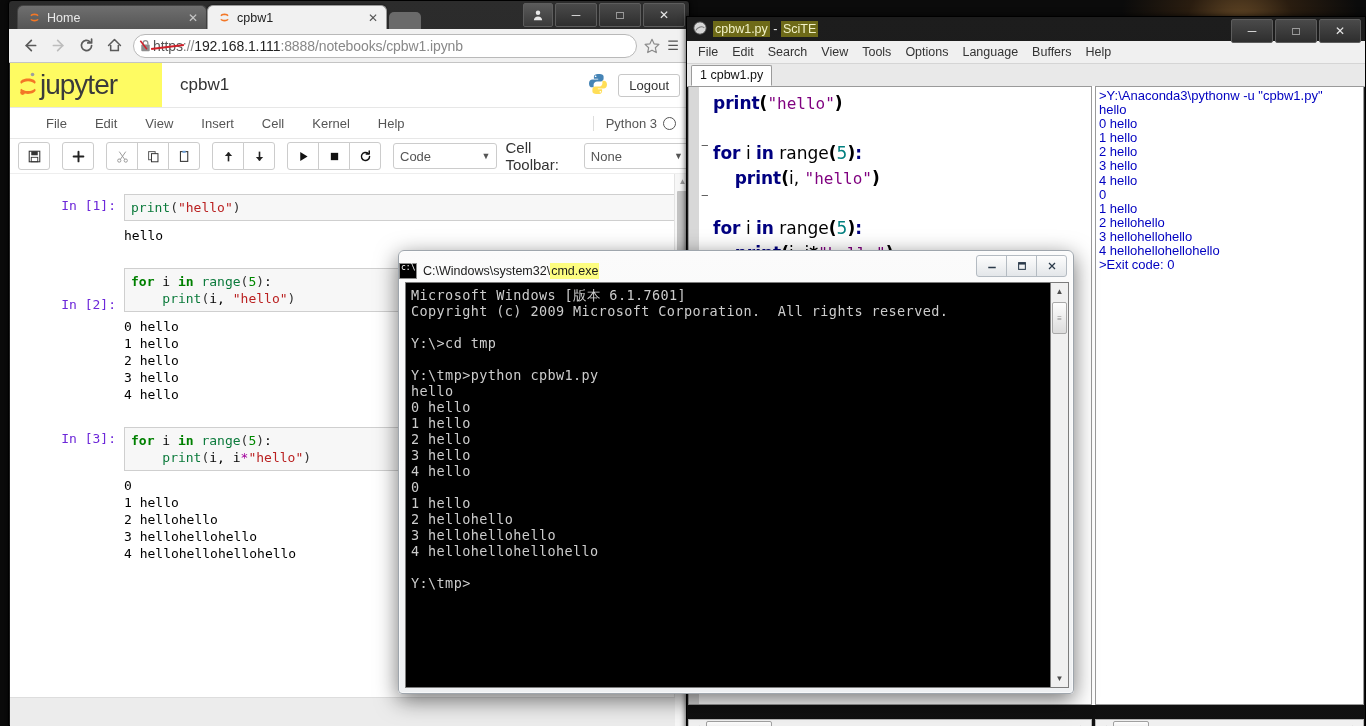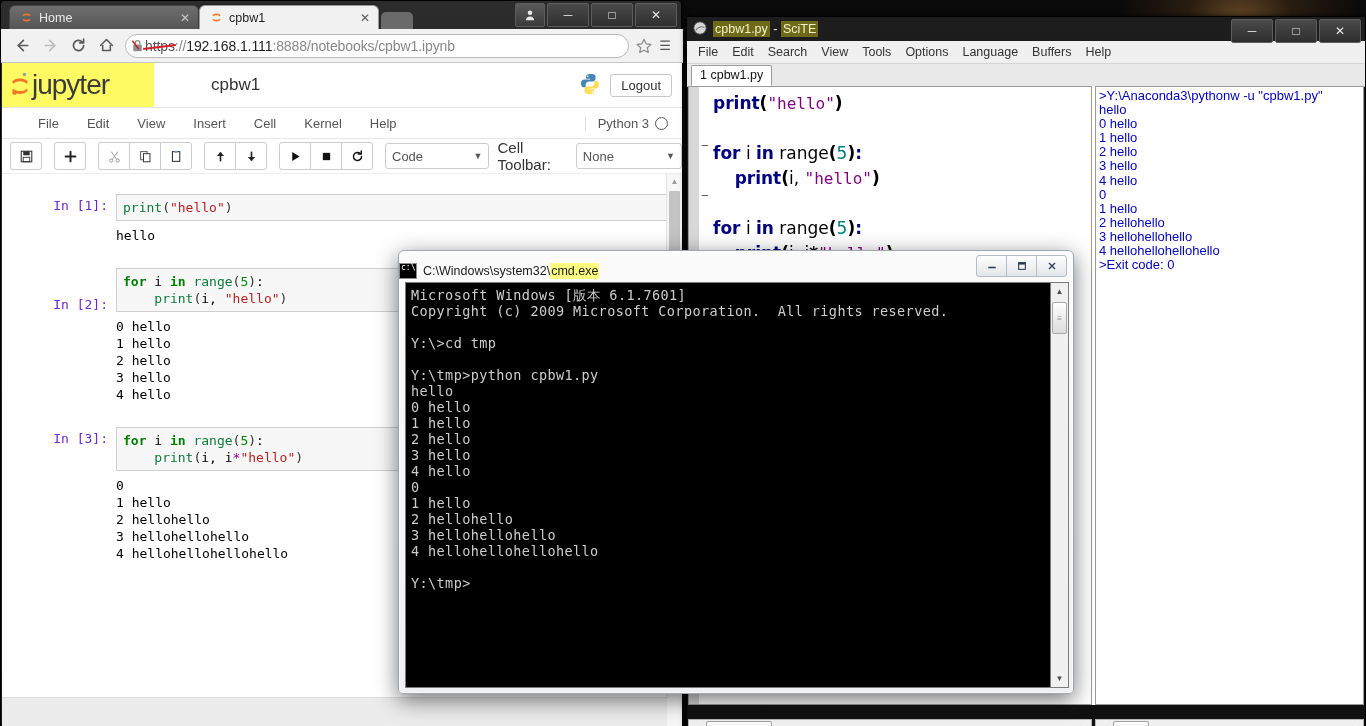--- a/index.html
+++ b/index.html
@@ -13,21 +13,21 @@
   
   #desktop{position:absolute;inset:0;background:
     radial-gradient(circle at 1240px 30px, #6d4f2a 0px, #2a1d10 55px, #0b0b0b 120px),
     linear-gradient(180deg,#111 0%,#060606 100%);
   }
 
   
   .win{position:absolute;box-sizing:border-box;}
 
   
-  #browser{left:0;top:0;width:682px;height:726px;
+  #browser{left:8px;top:0;width:682px;height:726px;
     background:linear-gradient(180deg,#2c2c2c 0%,#1b1b1b 100%);
     border:1px solid #000;border-radius:4px 4px 0 0;
     box-shadow:0 0 6px rgba(0,0,0,.8);}
   #browser-titlebar{height:28px;position:relative;}
   #win-btns{position:absolute;right:4px;top:2px;display:flex;gap:2px;align-items:center;}
   .wbtn{width:40px;height:22px;display:flex;align-items:center;justify-content:center;
     background:linear-gradient(180deg,#4a4a4a,#2e2e2e);
     border:1px solid #5d5d5d;border-radius:2px;color:#e8e8e8;font-size:12px;}
   .wbtn.usr{width:28px;background:linear-gradient(180deg,#5a5a5a,#3a3a3a);}
   .wbtn svg{display:block}
@@ -54,21 +54,21 @@
   #url .crossed::after{content:"";position:absolute;left:-2px;right:-1px;top:52%;height:1.6px;
     background:#d0202a;transform:rotate(-7deg);}
   #url .scheme-rest{color:#888;}
   #url .host{color:#222;}
   #url .path{color:#888;}
   .starbtn{width:18px;height:18px;color:#8a8a8a;flex:0 0 18px;}
   .menubtn{width:20px;height:20px;color:#555;flex:0 0 20px;display:flex;align-items:center;justify-content:center;}
 
   
   #page{position:absolute;left:1px;top:62px;width:680px;height:663px;background:#fff;overflow:hidden;}
-  #jhead{height:44px;border-bottom:1px solid #e7e7e7;display:flex;align-items:center;position:relative;gap:39px;}
+  #jhead{height:44px;border-bottom:1px solid #e7e7e7;display:flex;align-items:center;position:relative;}
   #jlogo{background:#fefb62;height:44px;width:152px;display:flex;align-items:center;padding-left:8px;box-sizing:border-box;}
   #jlogo .word{font-size:28px;color:#3b3b3b;letter-spacing:-1px;font-weight:400;}
   #nbname{font-size:17px;color:#333;margin-left:18px;}
   #jhead-right{margin-left:auto;display:flex;align-items:center;gap:8px;padding-right:10px;}
   #logout{border:1px solid #c8c8c8;border-radius:3px;padding:3px 10px;font-size:13px;color:#333;background:#fff;}
   #menubar{height:30px;display:flex;align-items:center;border-bottom:1px solid #e7e7e7;padding-left:22px;position:relative;}
   #menubar .mi{font-size:13px;color:#555;padding:0 14px;}
   #kernelinfo{margin-left:auto;display:flex;align-items:center;gap:6px;padding-right:14px;
     font-size:13px;color:#555;border-left:1px solid #ddd;padding-left:12px;}
   .kcircle{width:11px;height:11px;border:1.6px solid #555;border-radius:50%;}

